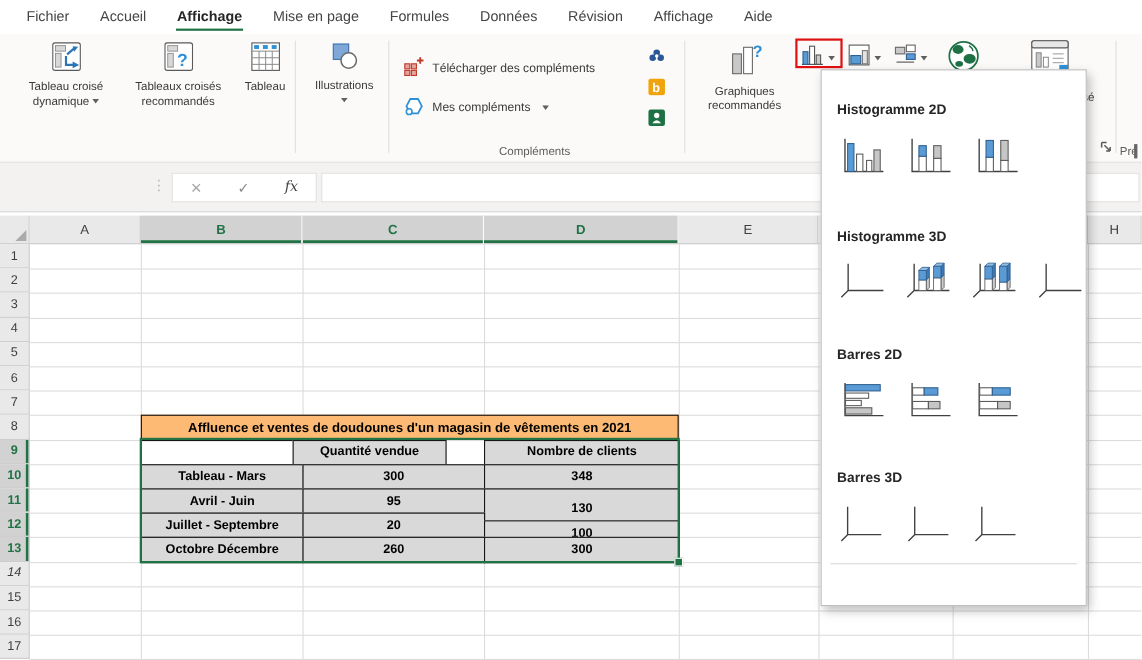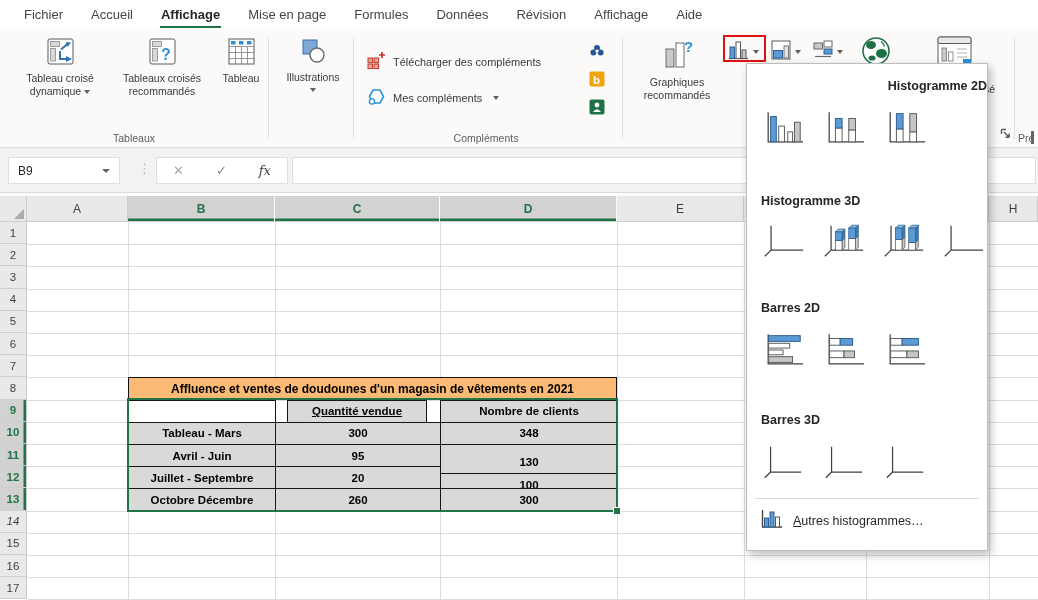--- a/index.html
+++ b/index.html
@@ -110,21 +110,20 @@
         <svg width="27" height="27" viewBox="0 0 27 27">
             <rect x="1" y="1" width="25" height="25" fill="#fff" stroke="#5a5a5a"></rect>
             <path d="M1 8.5 H26 M1 14.5 H26 M1 20.5 H26 M7.5 8.5 V26 M13.5 8.5 V26 M19.5 8.5 V26" stroke="#8a8a8a" stroke-width="0.9"></path>
             <rect x="3" y="3" width="4.5" height="3.5" fill="#2E90D6"></rect>
             <rect x="11" y="3" width="4.5" height="3.5" fill="#2E90D6"></rect>
             <rect x="19" y="3" width="4.5" height="3.5" fill="#2E90D6"></rect>
           </svg>
       </span>
       <span>Tableau</span>
     </div>
-    <div class="glabel" style="left:0;width:268px;">Tableaux</div>
     <div class="gsep" style="left:268px;"></div>
 
     <div class="bigbtn" style="left:274px;top:7px;width:78px;">
       <span>
         <svg width="26" height="26" viewBox="0 0 26 26">
             <rect x="3" y="2" width="14" height="14" fill="#7FA8D8" stroke="#3B6FB0"></rect>
             <circle cx="17" cy="17" r="7" fill="#fff" stroke="#6a6a6a" stroke-width="1.4"></circle>
           </svg>
       </span>
       <span>Illustrations</span>
@@ -257,24 +256,20 @@
     <div id="icon-fragment"></div>
   </div>
 
   <div id="pivotchart-label">
     <span>Graphique croisé dynamique</span><span class="chev inline"></span>
   </div>
 
   <div id="redbox"></div>
 
   <div id="fbar">
-    <div class="fbox" id="namebox">
-      <span>B9</span>
-      <span class="arr"></span>
-    </div>
     <div id="fdots">⋮</div>
     <div class="fbox" id="fxbox">
       <span class="fx-x">✕</span>
       <span class="fx-ck">✓</span>
       <span class="fx-fx">fx</span>
     </div>
     <div class="fbox" id="finput">
       <span></span>
     </div>
   </div>
@@ -334,40 +329,40 @@
       <div class="gh" style="top: 510.6px; left: 27px; width: 1011px;"></div>
       <div class="gh" style="top: 532.8px; left: 27px; width: 1011px;"></div>
       <div class="gh" style="top: 555px; left: 27px; width: 1011px;"></div>
       <div class="gh" style="top: 577.2px; left: 27px; width: 1011px;"></div>
       <div class="gh" style="top: 599.4px; left: 27px; width: 1011px;"></div>
     </div>
 
   <div id="tbl-title">Affluence et ventes de doudounes d'un magasin de vêtements en 2021</div>
   <div id="cells">
       <div class="tc white" style="left: 128px; top: 399.6px; width: 148px; height: 23.2px;"></div>
-      <div class="tc" style="left: 287px; top: 399.6px; width: 140px; height: 23.2px; text-decoration: underline;">Quantité vendue</div>
+      <div class="tc" style="left: 266px; top: 399.6px; width: 140px; height: 23.2px;">Quantité vendue</div>
       <div class="tc" style="left: 440px; top: 399.6px; width: 178px; height: 23.2px;">Nombre de clients</div>
       <div class="tc" style="left: 128px; top: 421.8px; width: 148px; height: 23.2px;">Tableau - Mars</div>
       <div class="tc" style="left: 275px; top: 421.8px; width: 166px; height: 23.2px;">300</div>
       <div class="tc" style="left: 440px; top: 421.8px; width: 178px; height: 23.2px;">348</div>
       <div class="tc" style="left: 128px; top: 444px; width: 148px; height: 23.2px;">Avril - Juin</div>
       <div class="tc" style="left: 275px; top: 444px; width: 166px; height: 23.2px;">95</div>
       <div class="tc" style="left: 440px; top: 444px; width: 178px; height: 35px;">130</div>
       <div class="tc" style="left: 128px; top: 466.2px; width: 148px; height: 23.2px;">Juillet - Septembre</div>
       <div class="tc" style="left: 275px; top: 466.2px; width: 166px; height: 23.2px;">20</div>
       <div class="tc" style="left: 440px; top: 473px; width: 178px; height: 23.2px;">100</div>
       <div class="tc" style="left: 128px; top: 488.4px; width: 148px; height: 23.2px;">Octobre Décembre</div>
       <div class="tc" style="left: 275px; top: 488.4px; width: 166px; height: 23.2px; text-align: right;">260</div>
       <div class="tc" style="left: 440px; top: 488.4px; width: 178px; height: 23.2px;">300</div>
     </div>
   <div id="selbox"></div>
   <div id="selhandle"></div>
 
   <div id="cmenu">
-      <div class="cm-title" style="margin-top: 15px; text-align: right;">Histogramme 2D</div>
+      <div class="cm-title" style="margin-top: 29px;">Histogramme 2D</div>
       <div class="cm-row" style="margin-top: 14px;">
         <div class="cm-ico">
           <svg width="44" height="36" viewBox="0 0 46 36">
             <path d="M7.5 1.5 V32.5 H44" fill="none" stroke="#404040" stroke-width="1.3"></path>
             <rect x="10" y="6" width="6" height="26.5" fill="#5B9BD5" stroke="#2E5F8F"></rect>
             <rect x="18.5" y="16" width="6" height="16.5" fill="#FFFFFF" stroke="#595959"></rect>
             <rect x="28" y="22" width="5" height="10.5" fill="#FFFFFF" stroke="#595959"></rect>
             <rect x="35" y="12" width="6" height="20.5" fill="#C6C6C6" stroke="#595959"></rect>
           </svg>
         </div>
@@ -465,24 +460,15 @@
           <svg width="44" height="36" viewBox="0 0 46 36"><path d="M10 2 V28.5 H42 M10 28.5 L4 34.5" fill="none" stroke="#404040" stroke-width="1.3"></path>undefinedundefined</svg>
         </div>
         <div class="cm-ico">
           <svg width="44" height="36" viewBox="0 0 46 36"><path d="M10 2 V28.5 H42 M10 28.5 L4 34.5" fill="none" stroke="#404040" stroke-width="1.3"></path>undefinedundefinedundefinedundefined</svg>
         </div>
         <div class="cm-ico">
           <svg width="44" height="36" viewBox="0 0 46 36"><path d="M10 2 V28.5 H42 M10 28.5 L4 34.5" fill="none" stroke="#404040" stroke-width="1.3"></path>undefinedundefinedundefinedundefined</svg>
         </div>
       </div>
       <div class="cm-div"></div>
-      <div id="cm-footer">
-        <span><svg width="22" height="20" viewBox="0 0 22 20">
-            <path d="M1.5 1 V18 H21" fill="none" stroke="#444" stroke-width="1.4"></path>
-            <rect x="3.5" y="9" width="4" height="9" fill="#5B9BD5" stroke="#2E5F8F"></rect>
-            <rect x="9" y="3" width="4" height="15" fill="#5B9BD5" stroke="#2E5F8F"></rect>
-            <rect x="14.5" y="8" width="4" height="10" fill="#fff" stroke="#555"></rect>
-          </svg></span>
-        <span><span class="accel">A</span>utres histogrammes…</span>
-      </div>
     </div>
 
 </div>
 
 </body></html>

